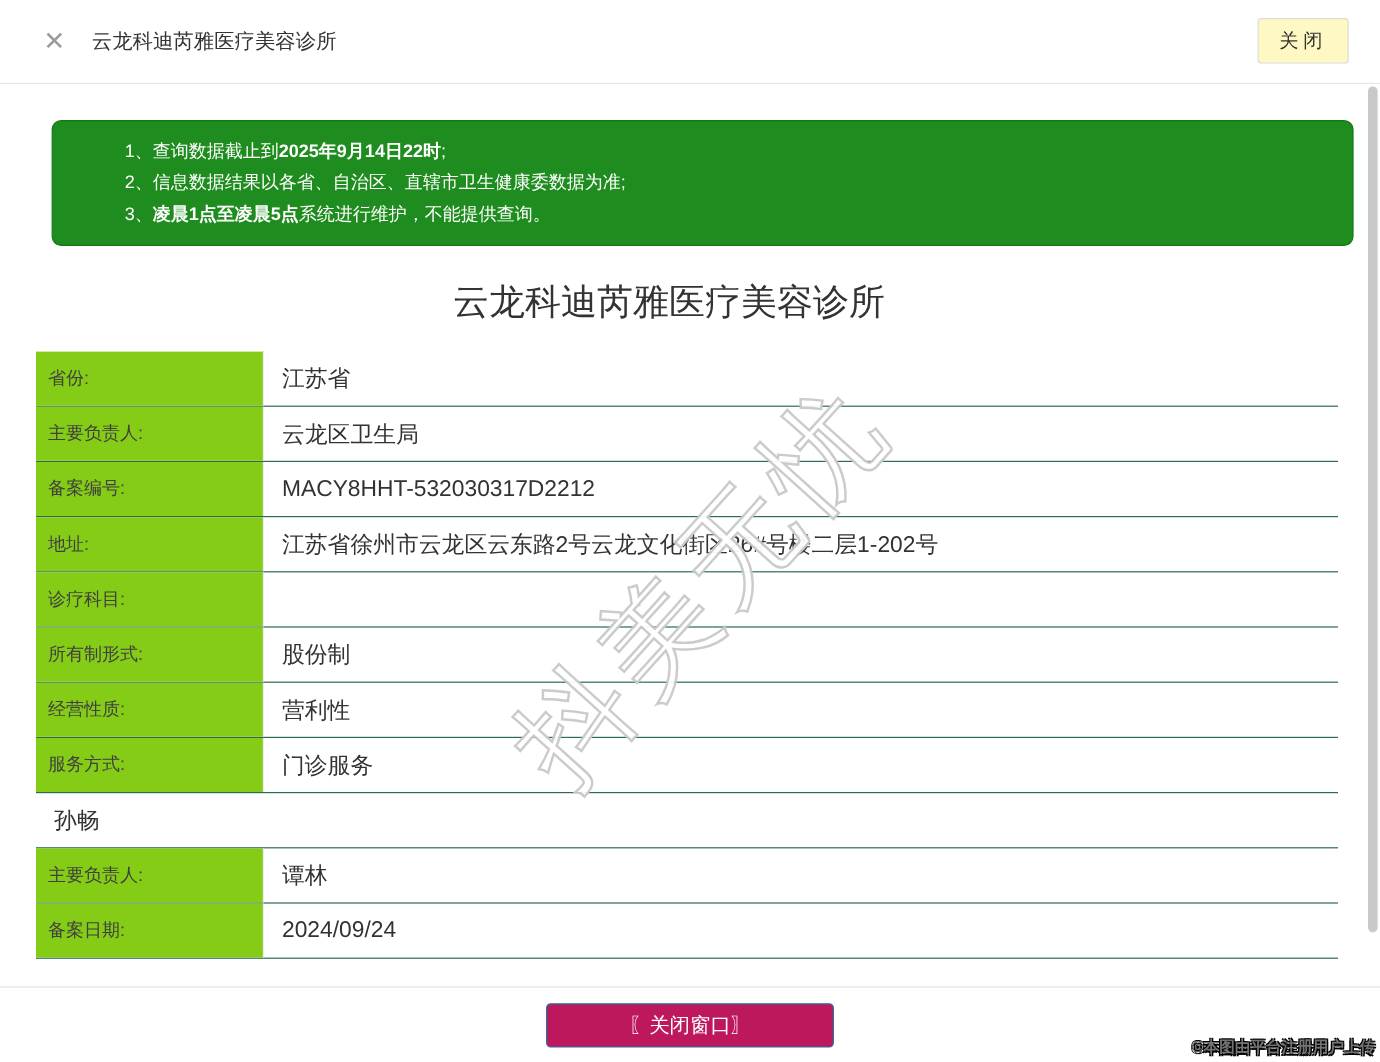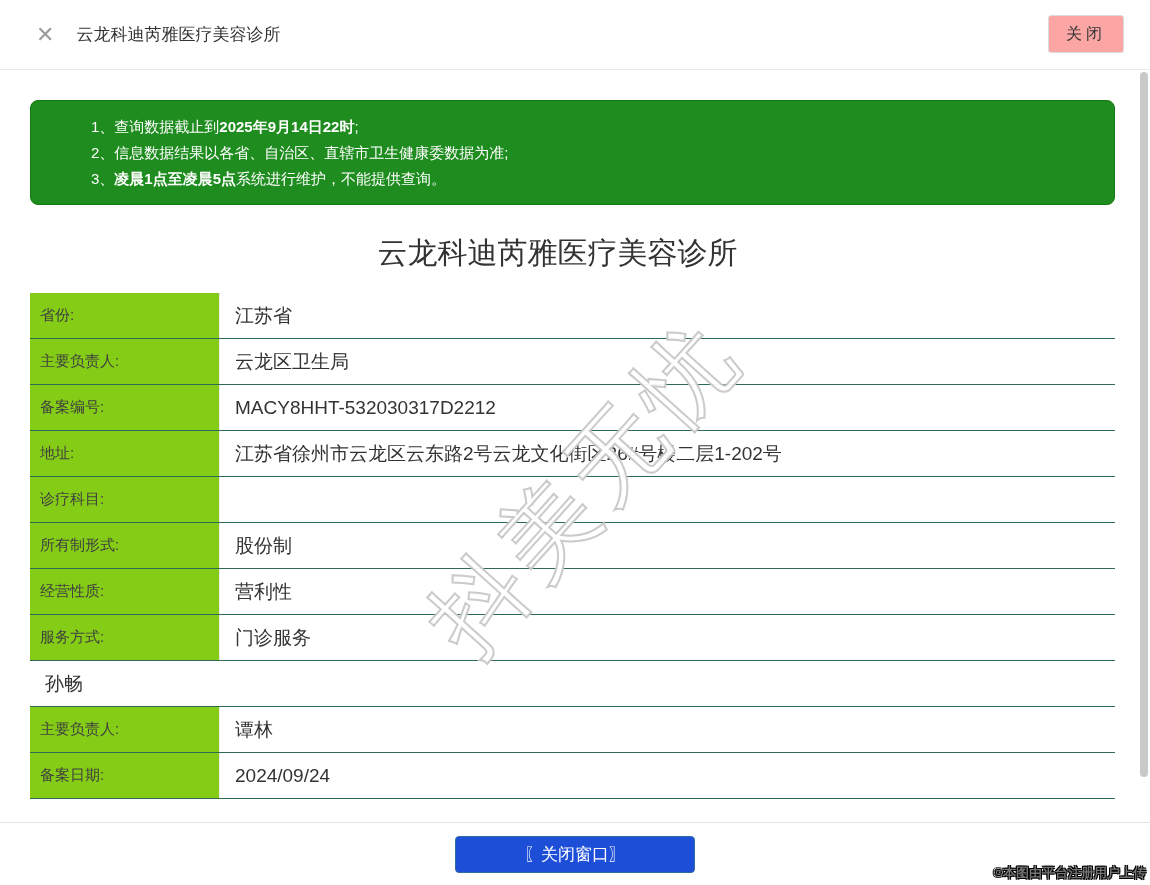--- a/index.html
+++ b/index.html
@@ -6,25 +6,25 @@
   html,body { background:#fff; }
   body { font-family:"Liberation Sans","DejaVu Sans",sans-serif; color:#333; }
   #app { position:relative; width:1150px; height:885px; background:#fff; overflow:hidden; }
 
   
   .topbar { position:absolute; top:0; left:0; width:100%; height:70px; background:#fff;
             border-bottom:1px solid #e8e8e8; display:flex; align-items:center; }
   .topbar-close-x { margin-left:36px; font-size:22px; color:#9b9b9b; cursor:pointer; line-height:1; }
   .topbar-title { margin-left:22px; font-size:17px; color:#333; }
   .topbar-close-btn { position:absolute; right:26px; top:15px; width:76px; height:38px;
-            background:#fca5a5; border:1px solid #dcdcdc; border-radius:3px; font-size:16px;
+            background:#fef9c3; border:1px solid #dcdcdc; border-radius:3px; font-size:16px;
             color:#333; letter-spacing:4px; cursor:pointer; font-family:inherit; }
 
   
-  .notice { position:absolute; top:100px; left:30px; width:1085px; height:105px;
+  .notice { position:absolute; top:100px; left:43px; width:1085px; height:105px;
             background:#1e8c1e; border:1px solid #137a13; border-radius:8px;
             color:#fff; font-size:15px; line-height:26px; padding:13px 20px 13px 60px; }
   .notice b { font-weight:bold; }
 
   
   .record-title { position:absolute; top:233px; left:0; width:1115px; text-align:center;
             font-size:30px; color:#333; font-weight:500; line-height:40px; }
 
   
   .detail-table { position:absolute; top:293px; left:30px; width:1085px; }
@@ -35,21 +35,21 @@
 
   
   .watermark { position:absolute; left:380px; top:425px; width:410px; text-align:center;
             transform:rotate(-48deg); font-size:94px; letter-spacing:8px; white-space:nowrap;
             color:#ffffff; -webkit-text-stroke:2px #c9c9c9; text-shadow:0 0 1px #cccccc;
             pointer-events:none; z-index:5; opacity:0.95; }
 
   
   .footer-divider { position:absolute; top:822px; left:0; width:100%; height:1px; background:#e3e3e3; }
   .close-window-btn { position:absolute; top:836px; left:50%; transform:translateX(-50%);
-            width:240px; height:37px; background:#1d4ed8; border:1px solid #2e6da4; border-radius:4px;
+            width:240px; height:37px; background:#be185d; border:1px solid #2e6da4; border-radius:4px;
             color:#fff; font-size:17px; cursor:pointer; font-family:inherit; }
   .upload-note { position:absolute; right:4px; bottom:3px; font-size:13px; font-weight:bold;
             color:#737373; z-index:20;
             text-shadow:-1px -1px 0 #000, 1px -1px 0 #000, -1px 1px 0 #000, 1px 1px 0 #000; }
 
   
   .scrollbar-thumb { position:absolute; right:2px; top:72px; width:8px; height:705px;
             background:#c9c9c9; border-radius:4px; }
 </style>
 </head>

